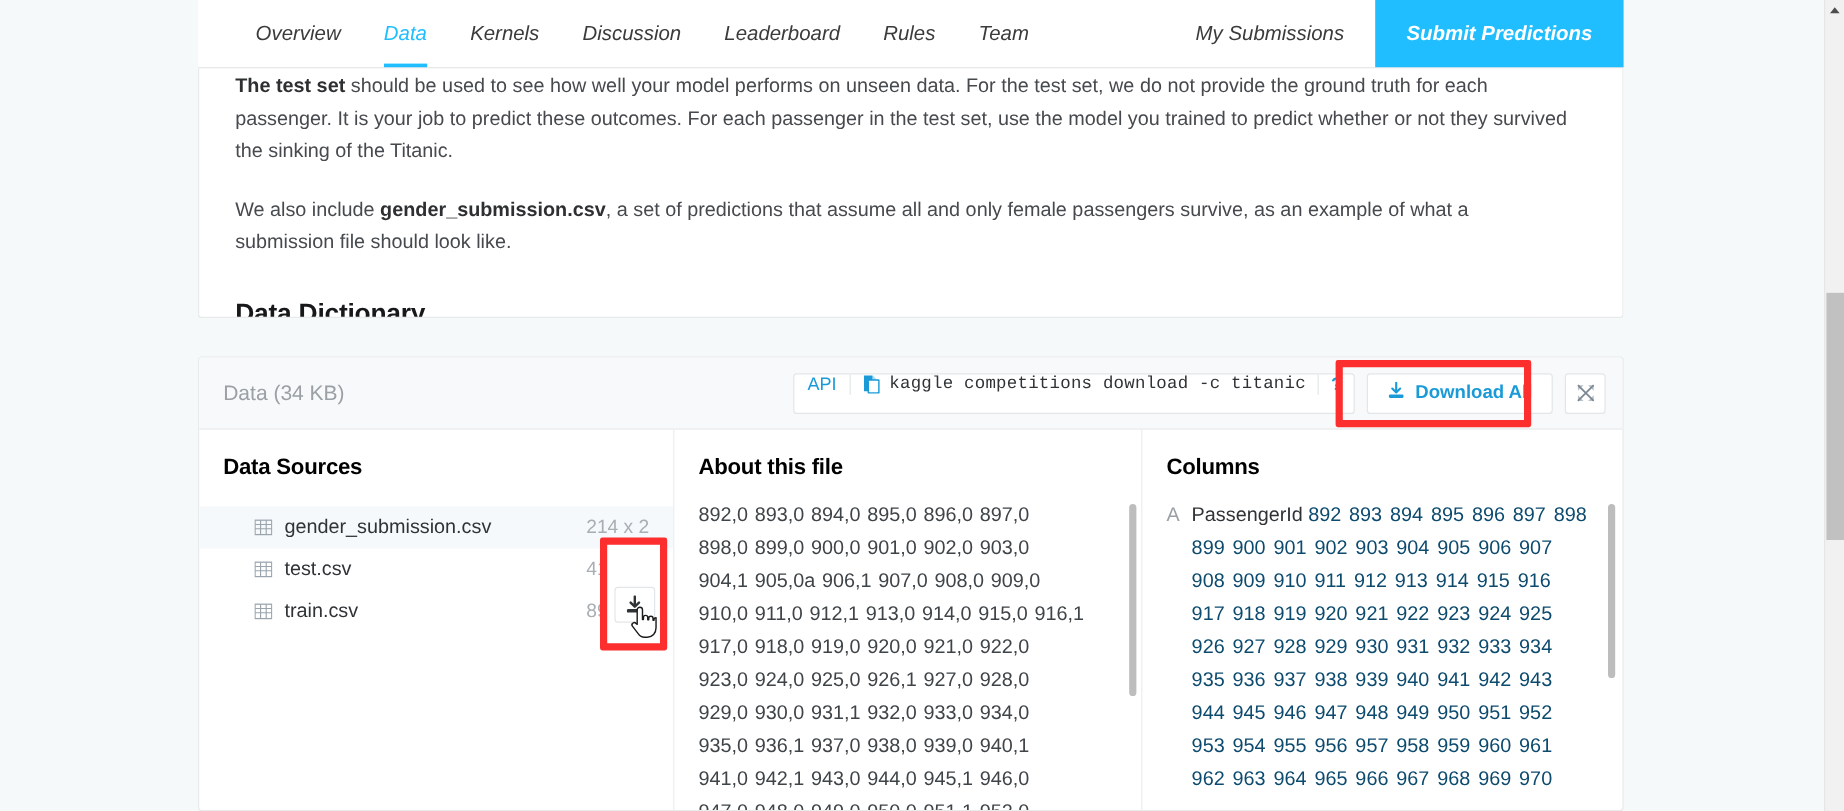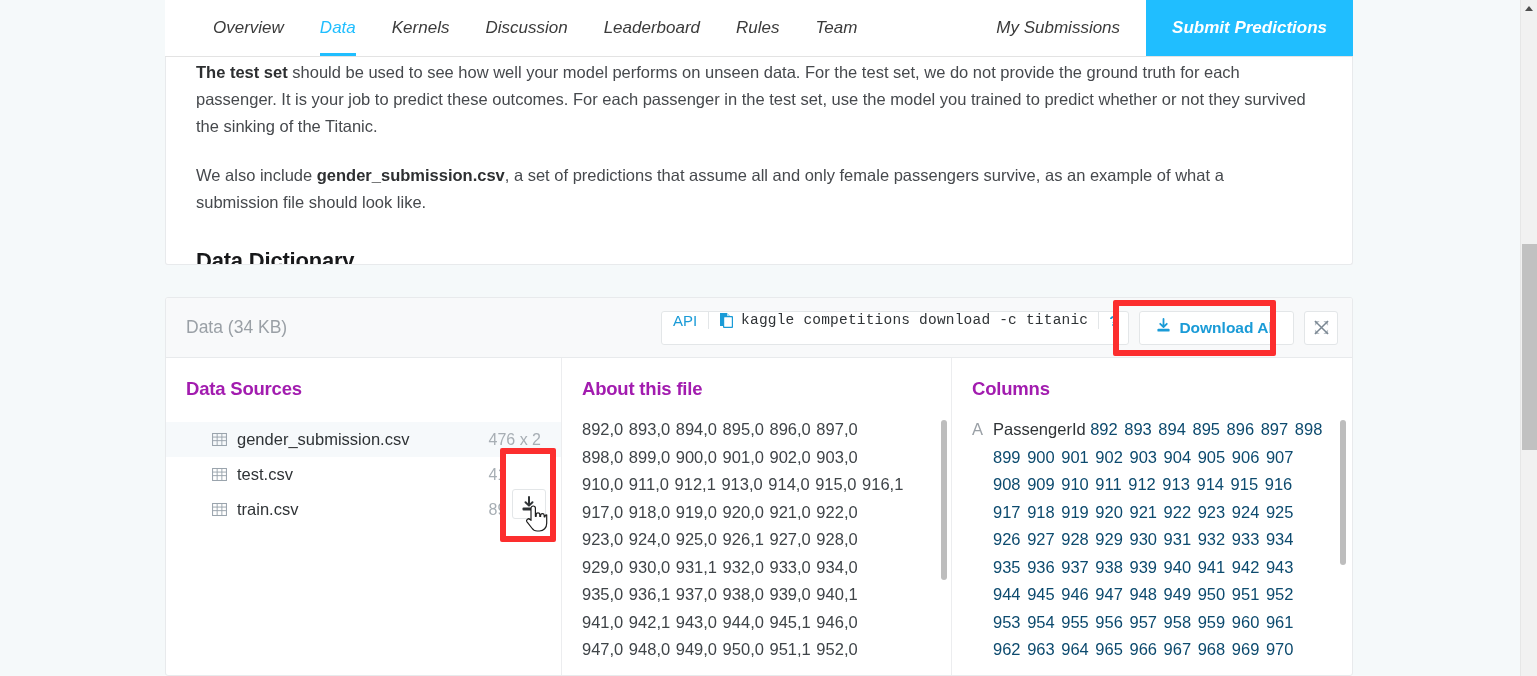--- a/index.html
+++ b/index.html
@@ -215,21 +215,21 @@
     position: relative;
     height: 100%;
     overflow: hidden;
   }
   .panel.sources { width: 396px; border-right: 1px solid #ecedef; }
   .panel.about   { width: 390px; border-right: 1px solid #ecedef; }
   .panel.columns { flex: 1; }
   .panel-head {
     font-size: 18.5px;
     font-weight: bold;
-    color: #a21caf;
+    color: #000000;
     padding: 20px 0 0 20px;
     letter-spacing: -0.2px;
   }
 
   
   .src-list { margin-top: 22px; }
   .src-row {
     display: flex; align-items: center;
     height: 35px;
     padding: 0 20px 0 46px;
@@ -438,21 +438,21 @@
         <div class="src-list">
 
           <div class="src-row selected">
             <span class="src-icon">
               <svg width="15" height="15" viewBox="0 0 16 16">
                 <rect x="0.6" y="1.6" width="14.8" height="12.8" fill="none" stroke="#9aa4ad" stroke-width="1.1"></rect>
                 <path d="M0.6 5.4h14.8M0.6 9.2h14.8M5.5 1.6v12.8M10.5 1.6v12.8" stroke="#9aa4ad" stroke-width="1"></path>
               </svg>
             </span>
             <span class="src-name">gender_submission.csv</span>
-            <span class="src-dims">476 x 2</span>
+            <span class="src-dims">214 x 2</span>
           </div>
 
           <div class="src-row">
             <span class="src-icon">
               <svg width="15" height="15" viewBox="0 0 16 16">
                 <rect x="0.6" y="1.6" width="14.8" height="12.8" fill="none" stroke="#9aa4ad" stroke-width="1.1"></rect>
                 <path d="M0.6 5.4h14.8M0.6 9.2h14.8M5.5 1.6v12.8M10.5 1.6v12.8" stroke="#9aa4ad" stroke-width="1"></path>
               </svg>
             </span>
             <span class="src-name">test.csv</span>
@@ -471,20 +471,21 @@
           </div>
 
         </div>
       </div>
 
       <div class="panel about">
         <div class="panel-head">About this file</div>
         <div class="about-body">
           <div>892,0 893,0 894,0 895,0 896,0 897,0</div>
           <div>898,0 899,0 900,0 901,0 902,0 903,0</div>
+          <div>904,1 905,0a 906,1 907,0 908,0 909,0</div>
           <div>910,0 911,0 912,1 913,0 914,0 915,0 916,1</div>
           <div>917,0 918,0 919,0 920,0 921,0 922,0</div>
           <div>923,0 924,0 925,0 926,1 927,0 928,0</div>
           <div>929,0 930,0 931,1 932,0 933,0 934,0</div>
           <div>935,0 936,1 937,0 938,0 939,0 940,1</div>
           <div>941,0 942,1 943,0 944,0 945,1 946,0</div>
           <div>947,0 948,0 949,0 950,0 951,1 952,0</div>
         </div>
         <div class="panel-scroll"></div>
       </div>

